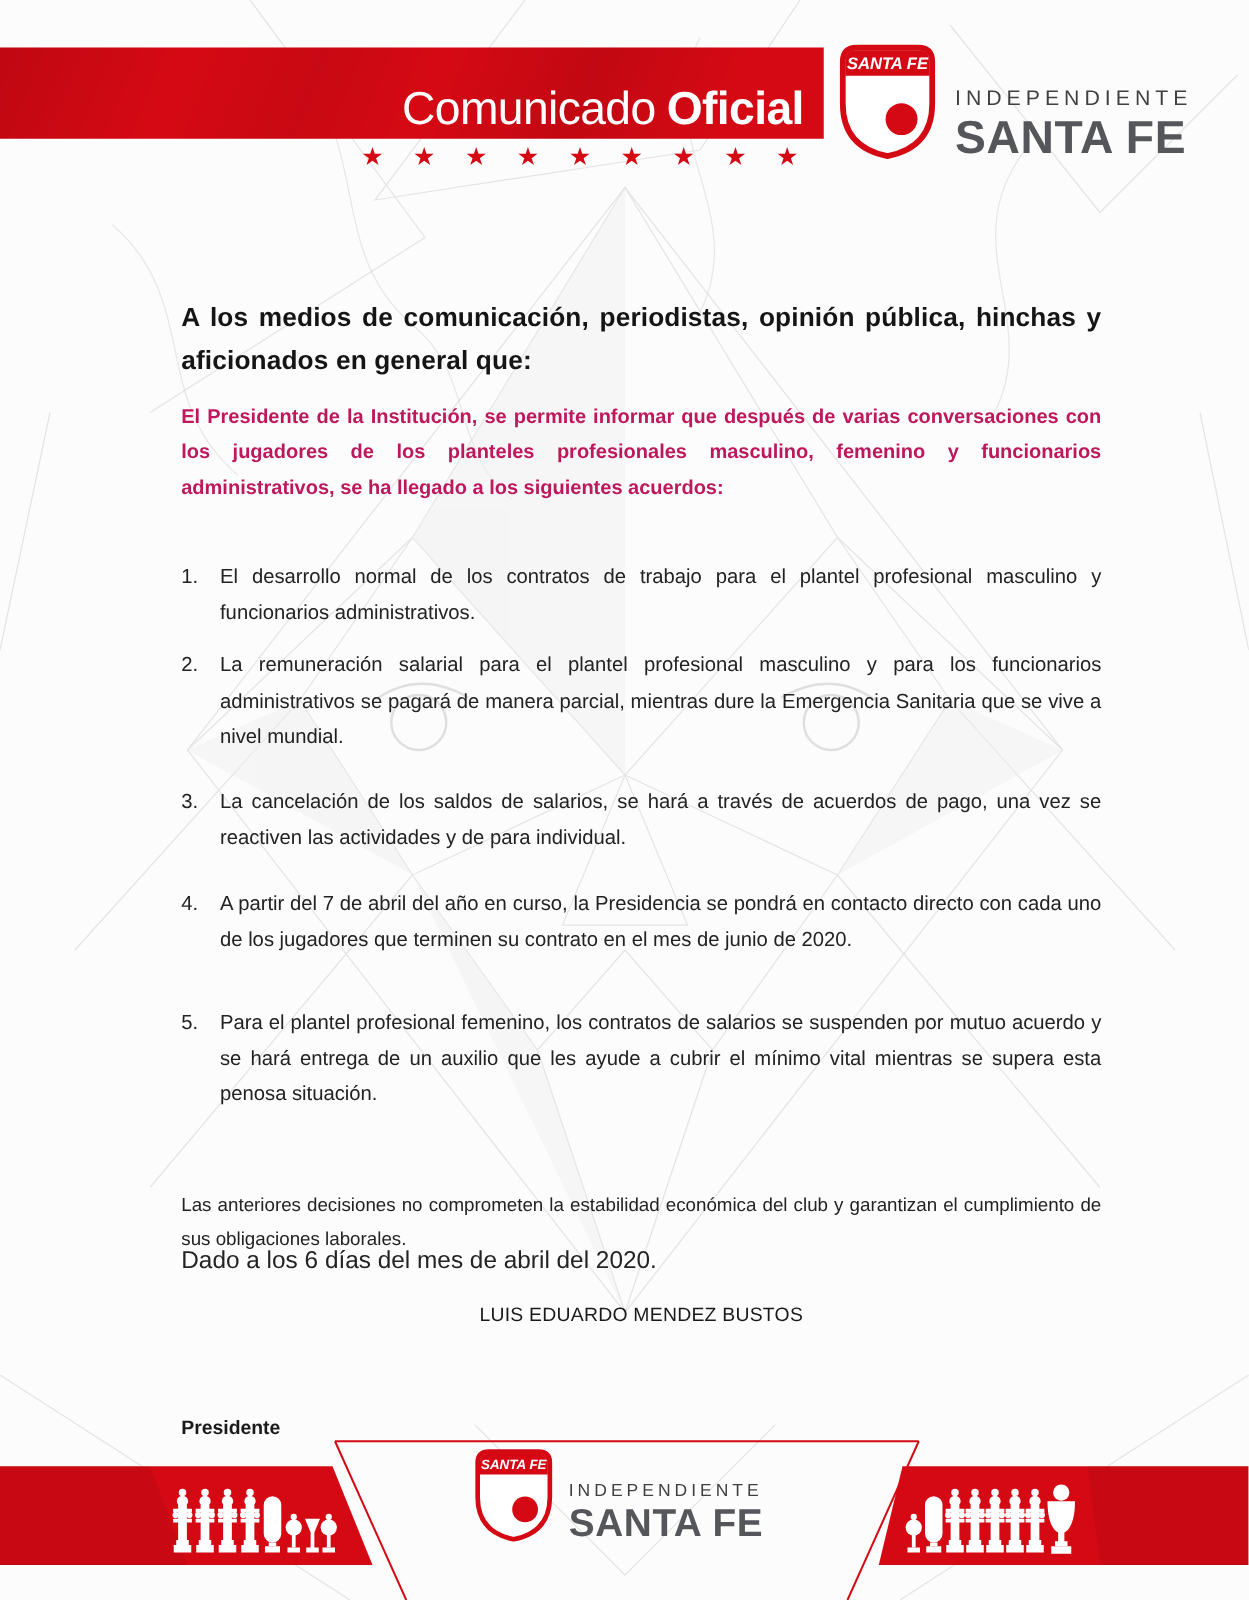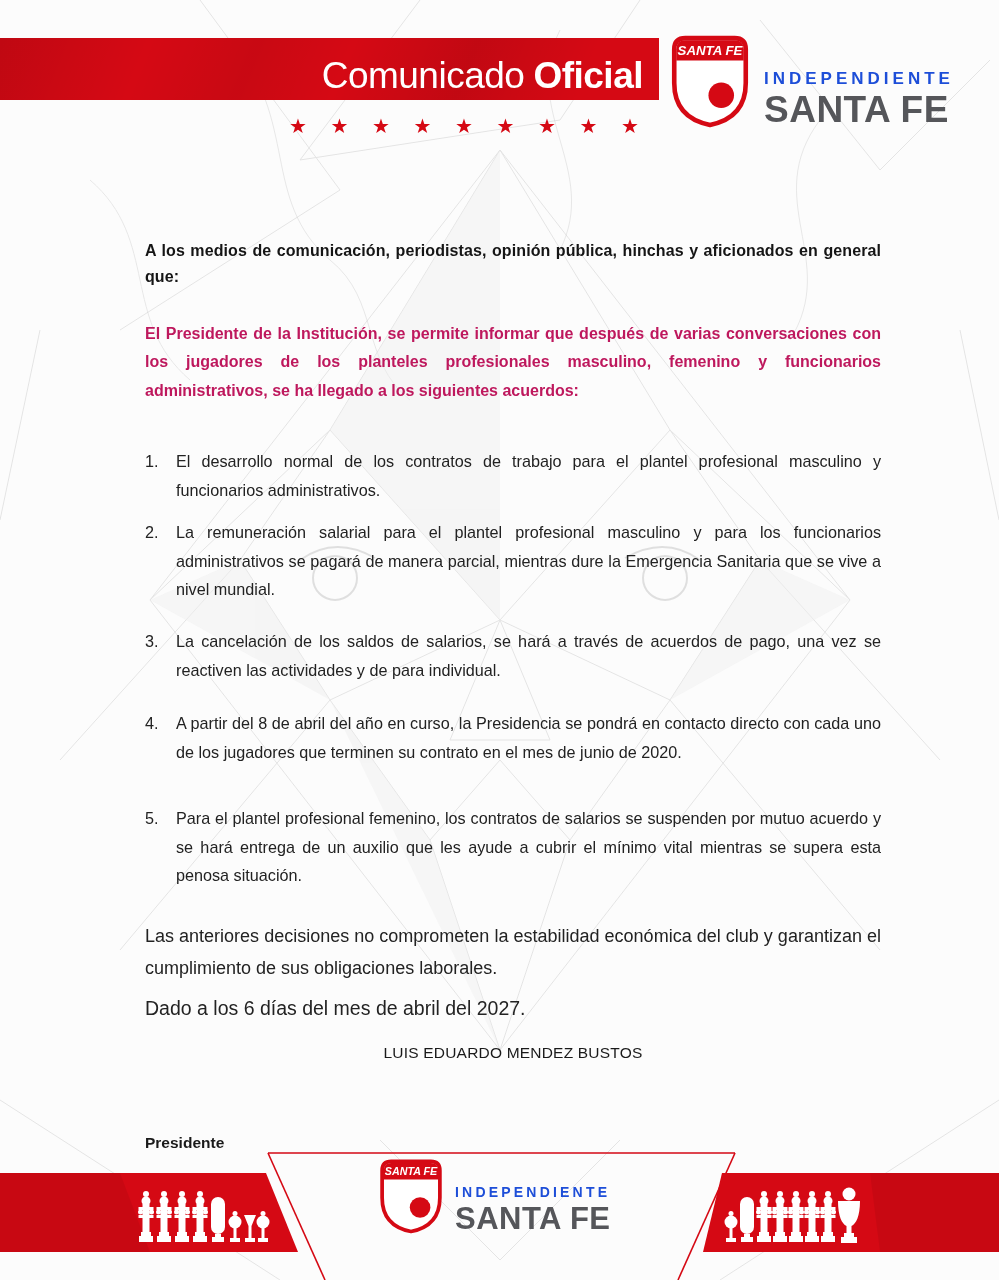--- a/index.html
+++ b/index.html
@@ -7,21 +7,21 @@
     width:999px;height:1280px;position:relative;overflow:hidden;
     background:#fcfcfc;
     font-family:"Liberation Sans", sans-serif;
     color:#1e1e1e;
   }
   
   #bg-pattern{position:absolute;inset:0;z-index:0;}
 
   
   .header-banner{
-    position:absolute;left:0;top:38px;width:659px;height:62px;z-index:2;
+    position:absolute;left:0;top:38px;width:659px;height:73px;z-index:2;
     background-image:
       linear-gradient(112deg, rgba(0,0,0,.10) 0%, rgba(0,0,0,0) 22%,
         rgba(0,0,0,.06) 38%, rgba(0,0,0,0) 52%,
         rgba(0,0,0,.09) 70%, rgba(0,0,0,0) 88%),
       linear-gradient(#d50914,#d50914);
   }
   .header-title{
     position:absolute;right:16px;bottom:6px;color:#ffffff;
     font-size:37px;line-height:1;white-space:nowrap;letter-spacing:-.5px;
   }
@@ -29,41 +29,41 @@
   .stars-row{
     position:absolute;left:289px;top:114px;z-index:2;white-space:nowrap;
     color:#d50914;font-size:20px;word-spacing:18px;line-height:1.2;
   }
   .crest-lockup{position:absolute;display:flex;align-items:flex-end;z-index:2;}
   .crest-lockup.in-header{left:669px;top:34px;}
   .crest-lockup.in-footer{left:378px;top:1158px;}
   .wordmark{display:flex;flex-direction:column;}
   .in-header .wordmark{margin-left:13px;margin-top:22px;}
   .in-footer .wordmark{margin-left:11px;margin-top:18px;}
-  .wm-line1{color:#1d4ed8;letter-spacing:4px;font-size:17px;line-height:1;font-weight:bold;}
+  .wm-line1{color:#404040;letter-spacing:4px;font-size:17px;line-height:1;}
   .wm-line2{color:#55565a;font-weight:700;font-size:37px;line-height:1;margin-top:4px;letter-spacing:.5px;}
   .in-footer .wm-line1{font-size:14px;letter-spacing:3.2px;}
   .in-footer .wm-line2{font-size:31px;margin-top:4px;}
 
   
   .doc-block{position:absolute;left:145px;width:736px;z-index:2;}
   .salutation{
-    top:238px;font-weight:700;font-size:16px;line-height:1.6;
+    top:238px;font-weight:700;font-size:21px;line-height:1.6;
     text-align:justify;color:#151515;letter-spacing:.1px;
   }
   .intro{top:320px;font-size:16px;line-height:1.78;text-align:justify;color:#be185d;font-weight:bold;}
   .agreement-item{display:flex;font-size:16.2px;line-height:1.77;color:#222;}
   .agreement-item .num{flex:none;width:31px;}
   .agreement-item .txt{flex:1;text-align:justify;}
   .item-1{top:447px;}
   .item-2{top:518px;}
   .item-3{top:627px;}
   .item-4{top:709px;}
   .item-5{top:804px;}
-  .closing{top:920px;font-size:18px;line-height:1.78;text-align:justify;color:#222;}
+  .closing{top:952px;font-size:15px;line-height:1.78;text-align:justify;color:#222;}
   .date-line{top:997px;font-size:19.5px;color:#232323;}
   .signer-name{top:1044px;font-weight:400;font-size:15.5px;color:#1a1a1a;letter-spacing:.2px;text-align:center;}
   .signer-title{top:1110px;font-weight:700;font-size:15.5px;color:#1a1a1a;margin-top:24px;}
 
   
   #footer-art{position:absolute;left:0;top:1145px;z-index:1;}
 </style>
 </head>
 <body>
 
@@ -137,30 +137,30 @@
 <div class="doc-block agreement-item item-2">
   <span class="num">2.</span>
   <span class="txt">La remuneración salarial para el plantel profesional masculino y para los funcionarios administrativos se pagará de manera parcial, mientras dure la Emergencia Sanitaria que se vive a nivel mundial.</span>
 </div>
 <div class="doc-block agreement-item item-3">
   <span class="num">3.</span>
   <span class="txt">La cancelación de los saldos de salarios, se hará a través de acuerdos de pago, una vez se reactiven las actividades y de para individual.</span>
 </div>
 <div class="doc-block agreement-item item-4">
   <span class="num">4.</span>
-  <span class="txt">A partir del 8 de abril del año en curso, la Presidencia se pondrá en contacto directo con cada uno de los jugadores que terminen su contrato en el mes de junio de 2020.</span>
+  <span class="txt">A partir del 7 de abril del año en curso, la Presidencia se pondrá en contacto directo con cada uno de los jugadores que terminen su contrato en el mes de junio de 2020.</span>
 </div>
 <div class="doc-block agreement-item item-5">
   <span class="num">5.</span>
   <span class="txt">Para el plantel profesional femenino, los contratos de salarios se suspenden por mutuo acuerdo y se hará entrega de un auxilio que les ayude a cubrir el mínimo vital mientras se supera esta penosa situación.</span>
 </div>
 
 <div class="doc-block closing">Las anteriores decisiones no comprometen la estabilidad económica del club y garantizan el cumplimiento de sus obligaciones laborales.</div>
 
-<div class="doc-block date-line">Dado a los 6 días del mes de abril del 2027.</div>
+<div class="doc-block date-line">Dado a los 6 días del mes de abril del 2020.</div>
 
 <div class="doc-block signer-name">LUIS EDUARDO MENDEZ BUSTOS</div>
 <div class="doc-block signer-title">Presidente</div>
 
 <svg id="footer-art" width="999" height="135" viewBox="0 0 999 135" xmlns="http://www.w3.org/2000/svg">
 
   <g stroke="#d50914" stroke-width="1.6" fill="none">
     <path d="M268,8 H735"></path>
     <path d="M268,8 L325,135"></path>
     <path d="M735,8 L678,135"></path>

